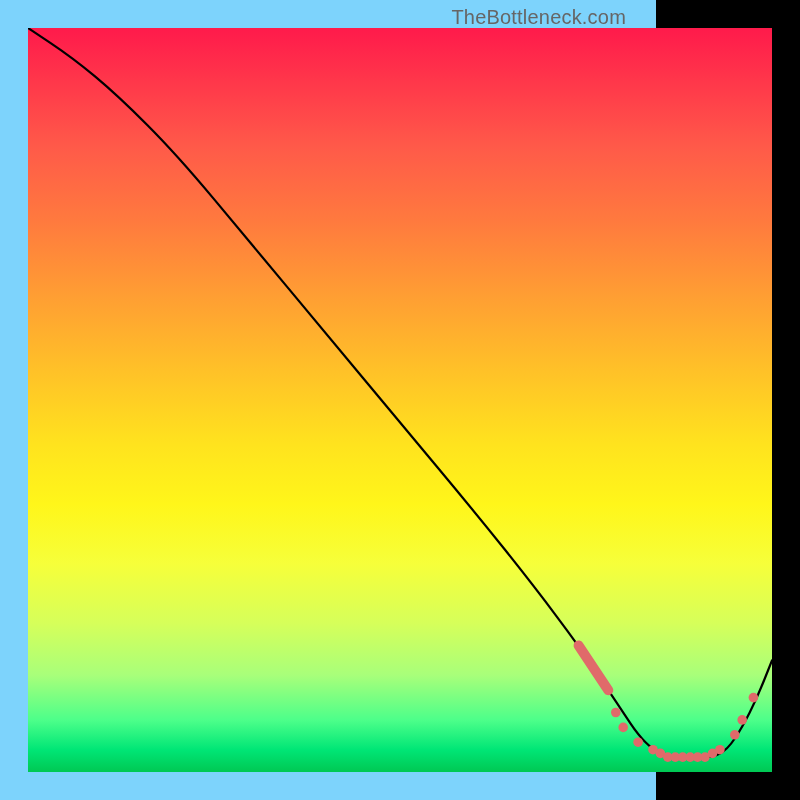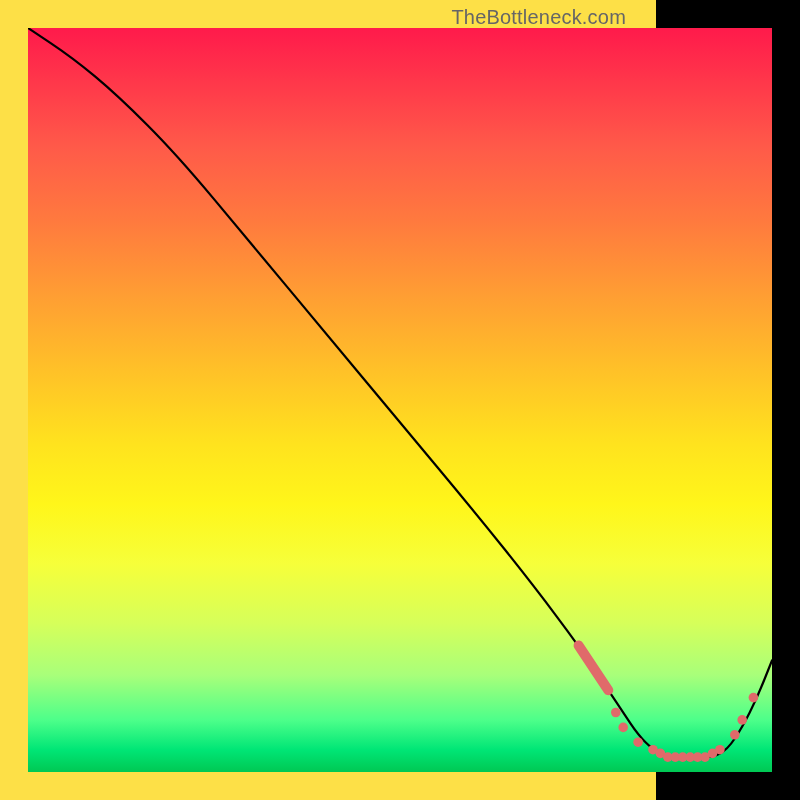--- a/index.html
+++ b/index.html
@@ -8,21 +8,21 @@
     width: 800px;
     height: 800px;
     background: #000;
     overflow: hidden;
     font-family: Arial, Helvetica, sans-serif;
   }
   .frame {
     position: relative;
     width: 656px;
     height: 800px;
-    background: #fde047;
+    background: #7dd3fc;
   }
   .plot {
     position: absolute;
     left: 28px;
     top: 28px;
     width: 744px;
     height: 744px;
     
     background: linear-gradient(to bottom,
       #ff1a4b 0%,

